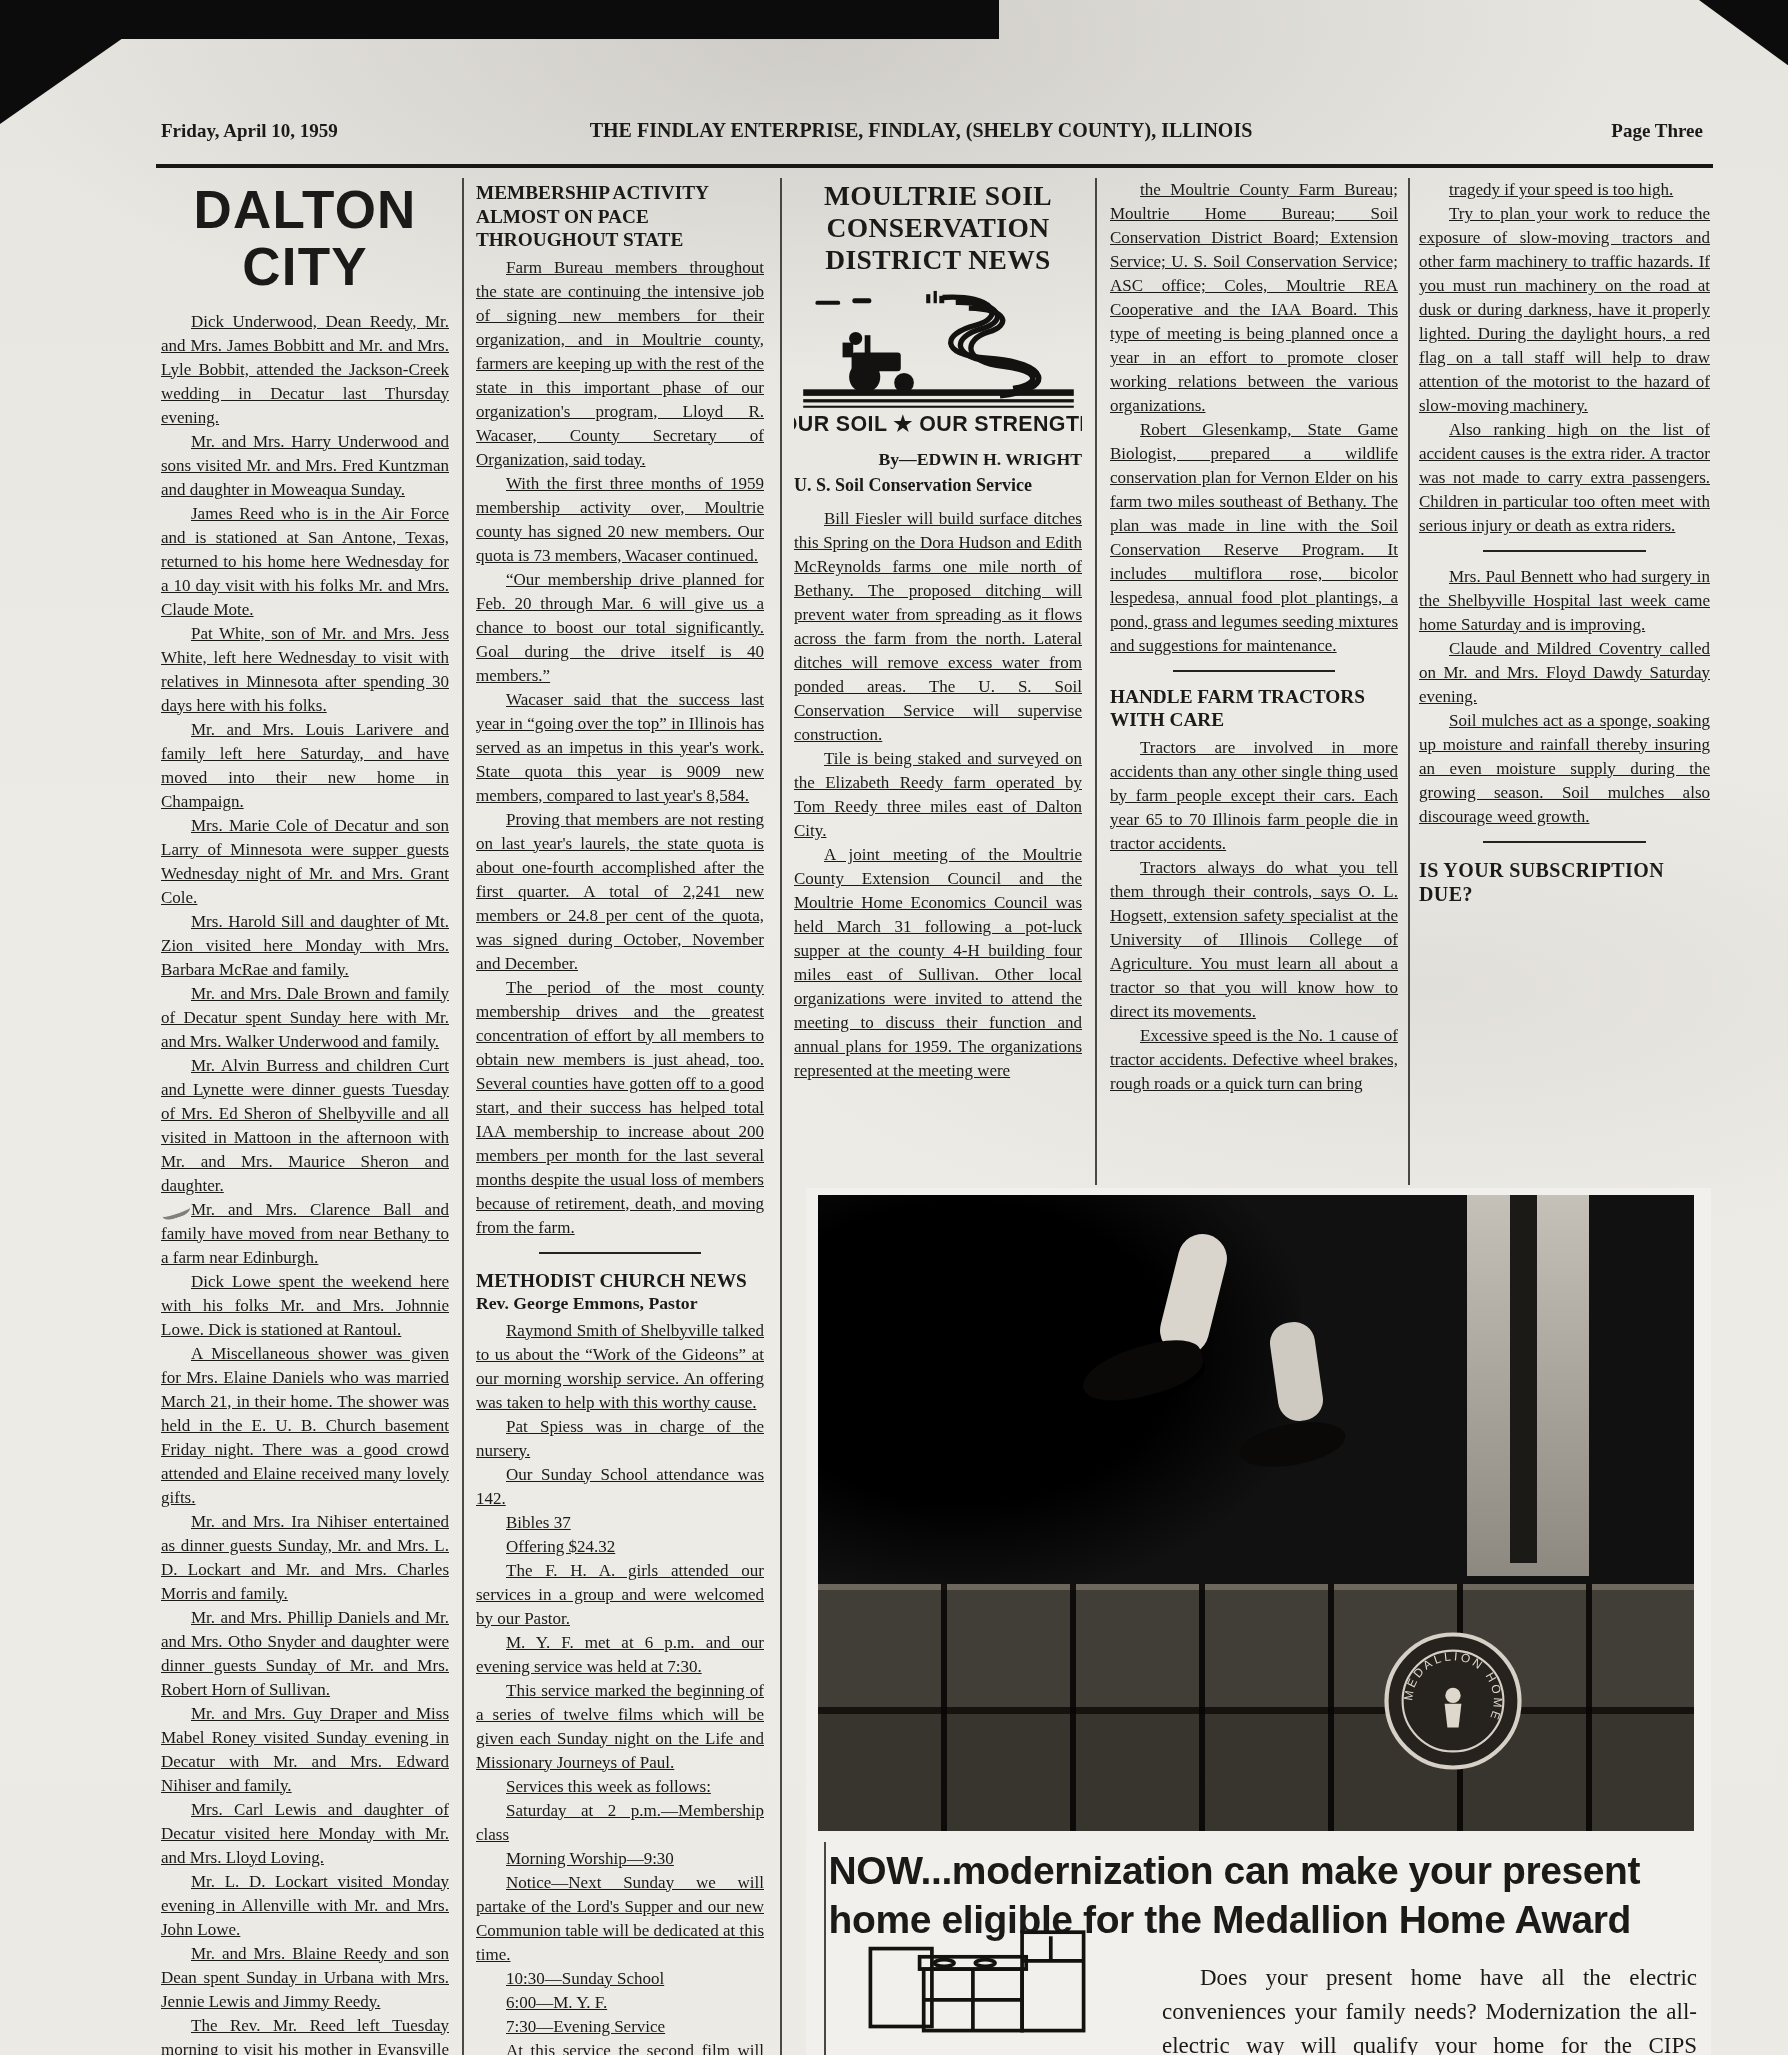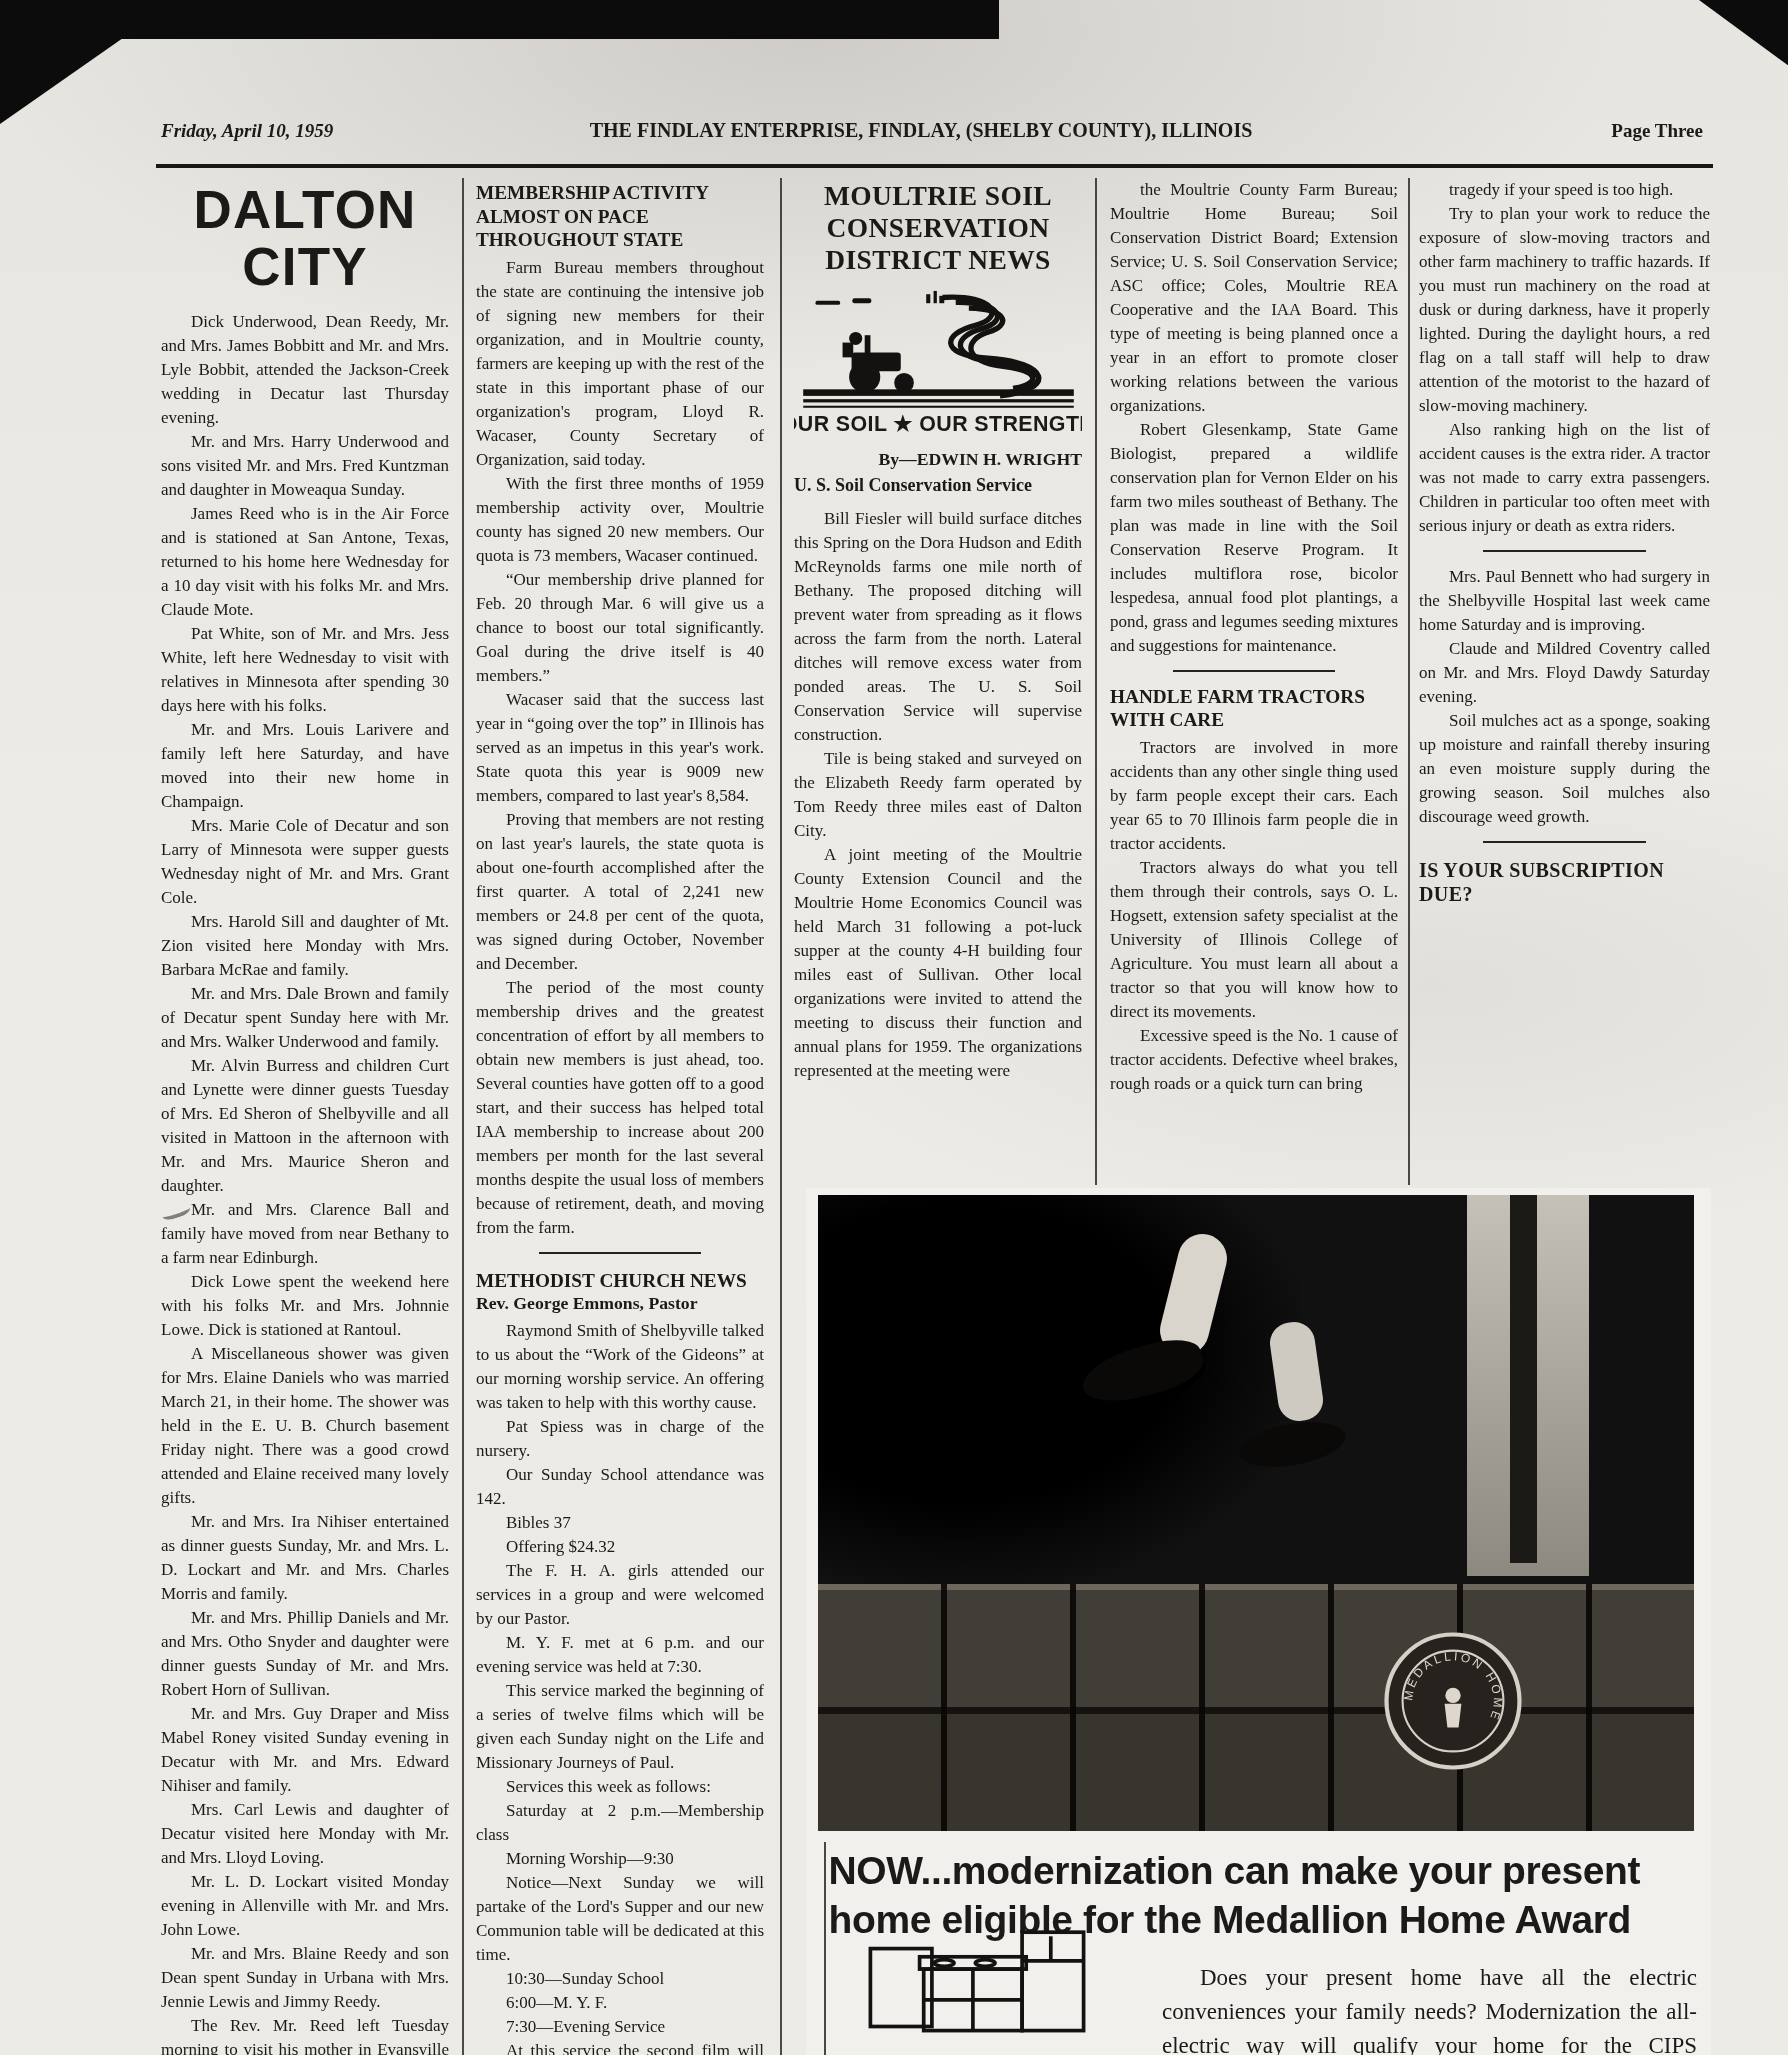--- a/index.html
+++ b/index.html
@@ -12,33 +12,33 @@
   
   .art{position:absolute;background:#0c0c0c;}
   .wedge-left{position:absolute;left:0;top:38px;width:123px;height:86px;background:#0c0c0c;
     clip-path:polygon(0 0,100% 0,0 100%);}
   .tri-right{position:absolute;right:0;top:0;width:90px;height:66px;background:#0c0c0c;
     clip-path:polygon(100% 0,0 0,100% 100%);}
   .pen-mark{position:absolute;left:161px;top:1203px;width:29px;height:10.7px;border-bottom:4.1px solid #4a4741;
     transform:rotate(-18deg);opacity:.65;border-radius:40%;}
   
   .hdr{position:absolute;top:120px;font:bold 19px/21.4px "Liberation Serif",serif;white-space:nowrap;}
-  .hdr.date{left:161px;font-style:italic;}
+  .hdr.date{left:161px;}
   .hdr.mast{left:50%;transform:translateX(-46%);font-size:20px;}
   .hdr.pageno{right:86px;}
   .hdr-rule{position:absolute;left:156px;top:164px;width:1557px;height:3.7px;background:#191815;}
   
   .col{position:absolute;top:178px;width:288px;overflow:hidden;}
   #col1{left:161px;height:2796px;}
   #col2{left:476px;height:2796px;}
   #col3{left:794px;height:1009px;}
   #col4{left:1110px;height:1009px;}
   #col5{left:1419px;width:291px;height:1009px;}
   .vrule{position:absolute;width:1.6px;background:rgba(30,28,25,.78);}
-  .body-p{font-size:17px;line-height:24px;text-align:justify;text-indent:30px;margin:0;}
+  .body-p{font-size:17px;line-height:24px;text-align:justify;text-indent:30px;margin:0;text-decoration:underline;}
   .headline-dalton{font:900 53px/57px "Liberation Sans",sans-serif;letter-spacing:1.2px;text-align:center;margin:2.5px 0 15px;}
   .sec-head{font:bold 19.3px/23.4px "Liberation Serif",serif;margin:3.3px 0 4.1px;}
   .byline-b{font:bold 17.7px/23px "Liberation Serif",serif;margin:0 0 3.3px;}
   .divider{width:56%;border-top:2.5px solid #24221f;margin:12.3px auto 12.3px;}
   .center{text-align:right;}
   .subscription{font:bold 20px/24px "Liberation Serif",serif;letter-spacing:0.4px;margin-top:15px;}
   
   .moultrie-head{font:bold 27.5px/32px "Liberation Serif",serif;text-align:center;letter-spacing:0.4px;margin:1.6px 0 10px;}
   .logo-wrap{text-align:center;margin:0 0 3.3px;}
   .motto-row{display:flex;align-items:center;justify-content:center;gap:9px;margin:2.5px 0 12.3px;}

